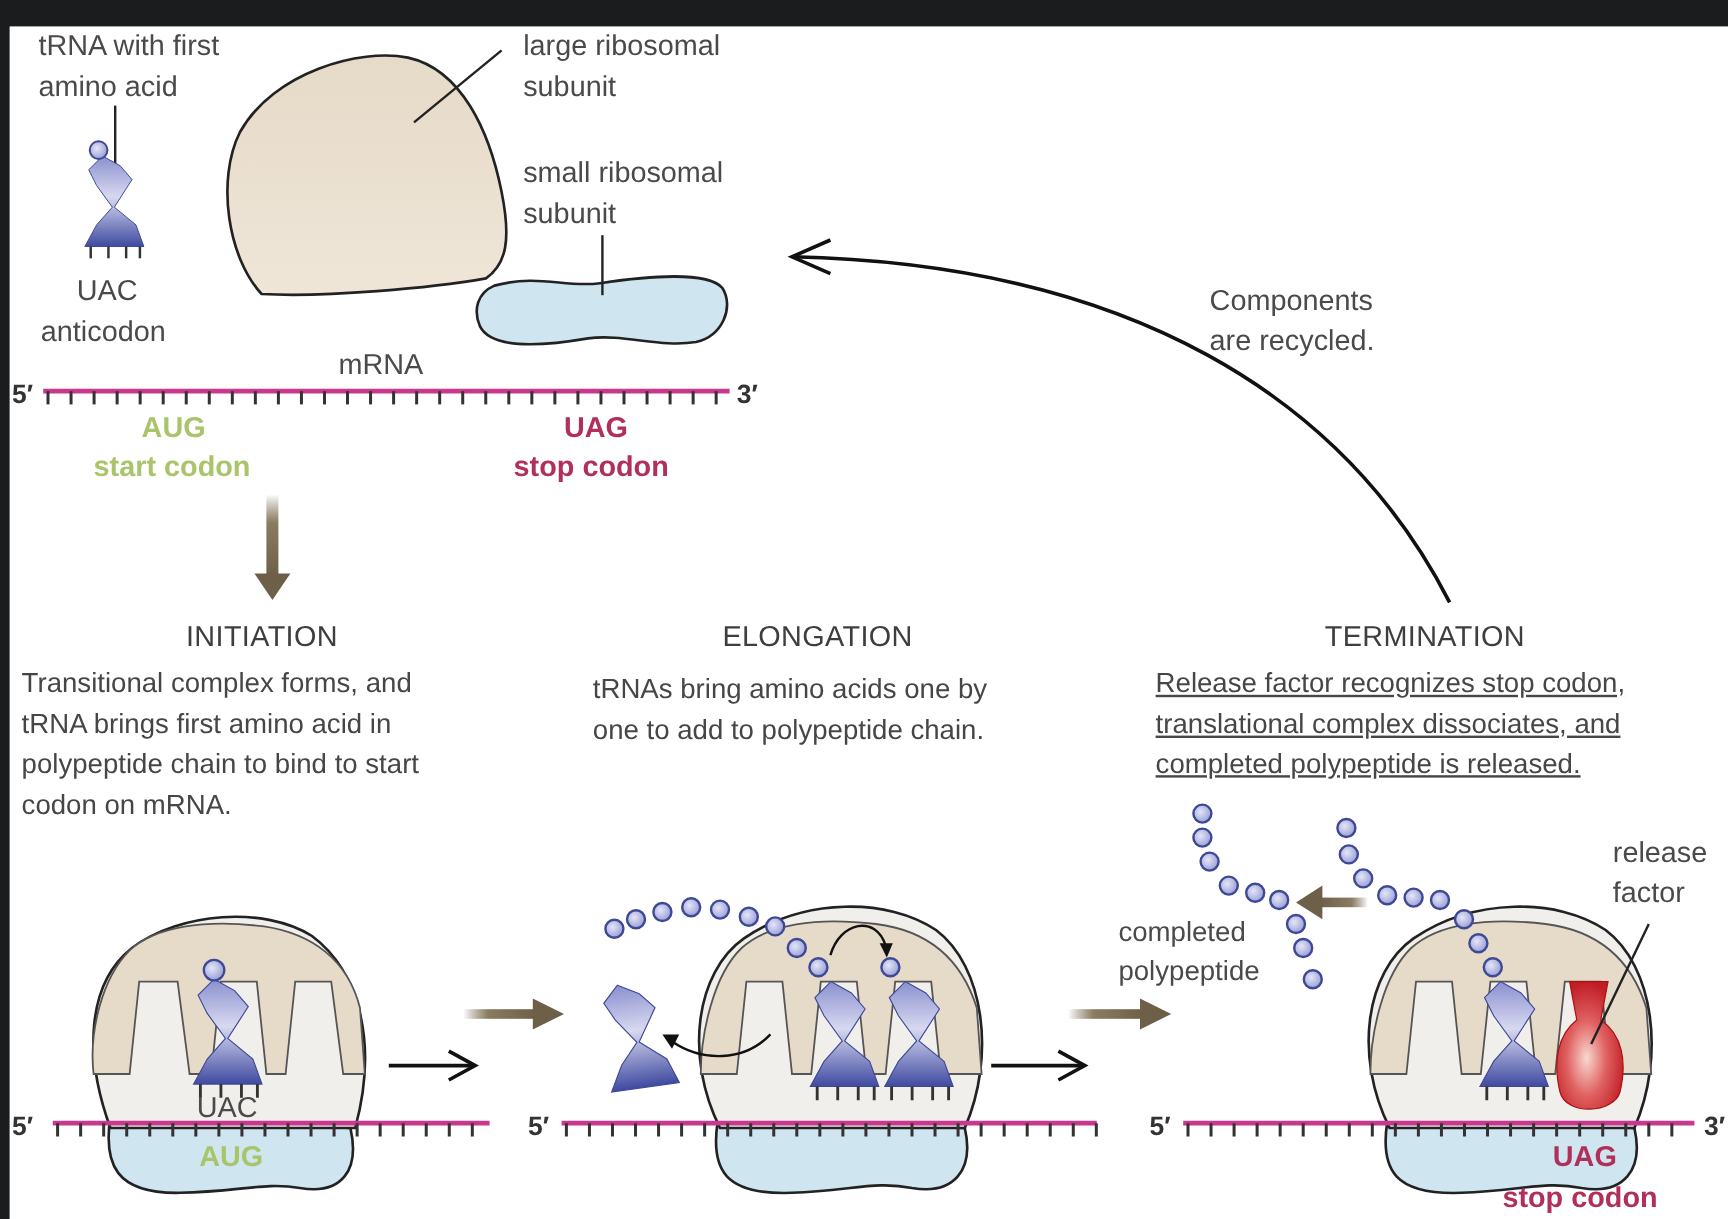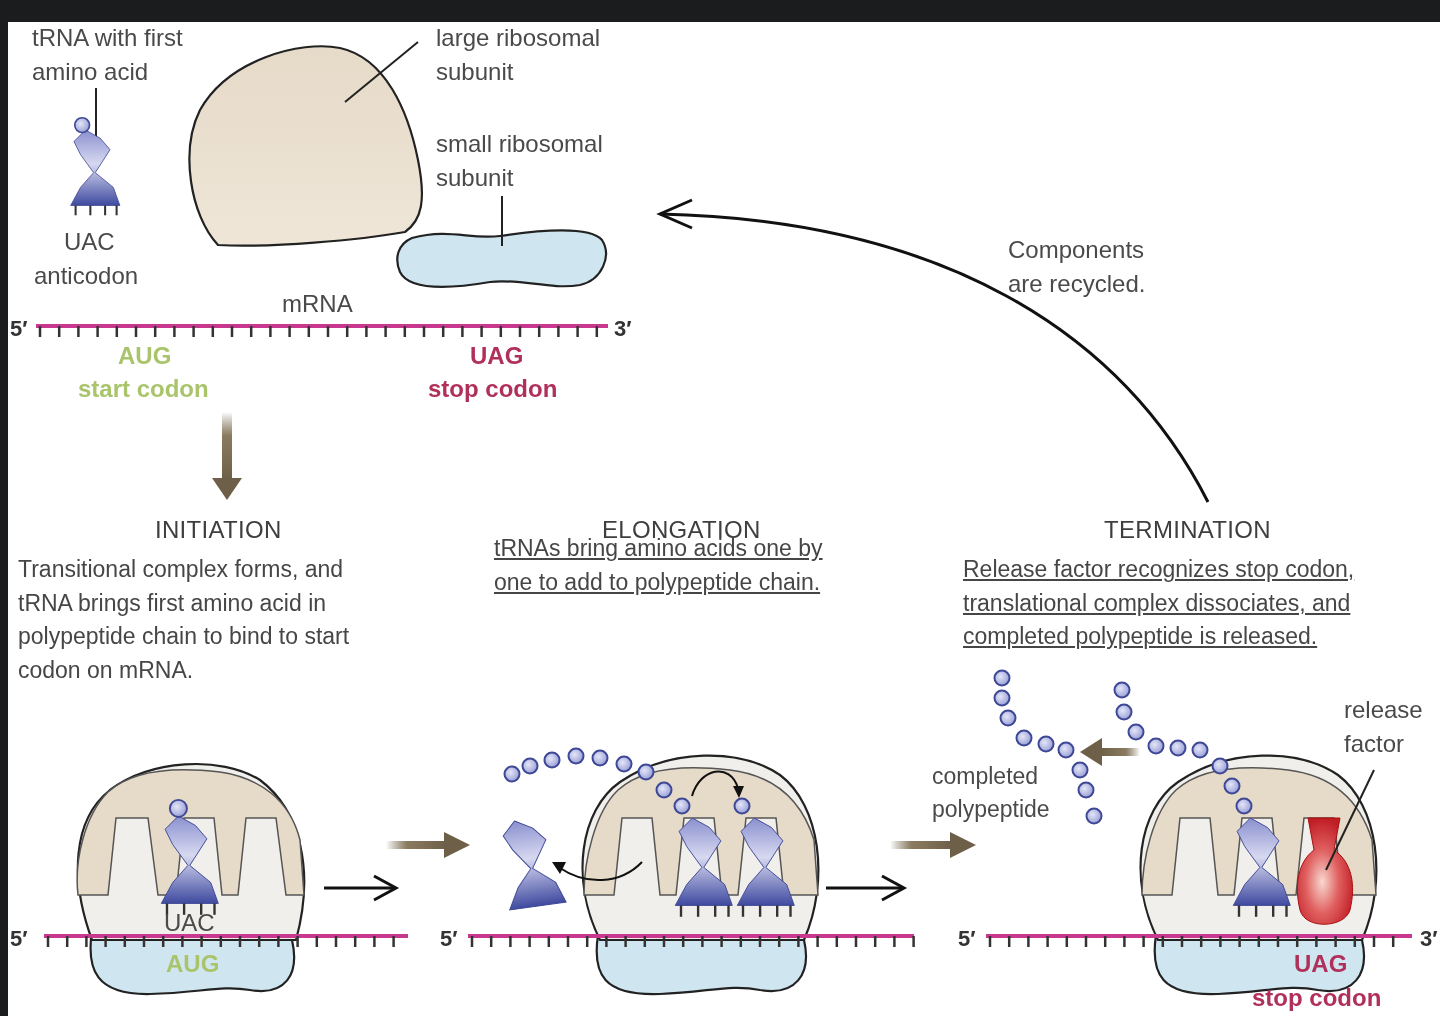--- a/index.html
+++ b/index.html
@@ -322,17 +322,17 @@
       </g>
     <text class="bold" x="1294" y="972" fill="#b0305a">UAG</text>
     <text class="bold" x="1252" y="1006" fill="#b0305a">stop codon</text>
   </g>
 </svg>
 
 <div class="desc" style="left:18px; top:553px;">Transitional complex forms, and
 tRNA brings first amino acid in
 polypeptide chain to bind to start
 codon on mRNA.</div>
-<div class="desc" style="left:494px; top:532px;text-decoration:underline;">tRNAs bring amino acids one by
+<div class="desc" style="left:494px; top:558px;">tRNAs bring amino acids one by
 one to add to polypeptide chain.</div>
 <div class="desc" style="left:963px; top:553px;text-decoration:underline;">Release factor recognizes stop codon,
 translational complex dissociates, and
 completed polypeptide is released.</div>
 
 </body></html>

